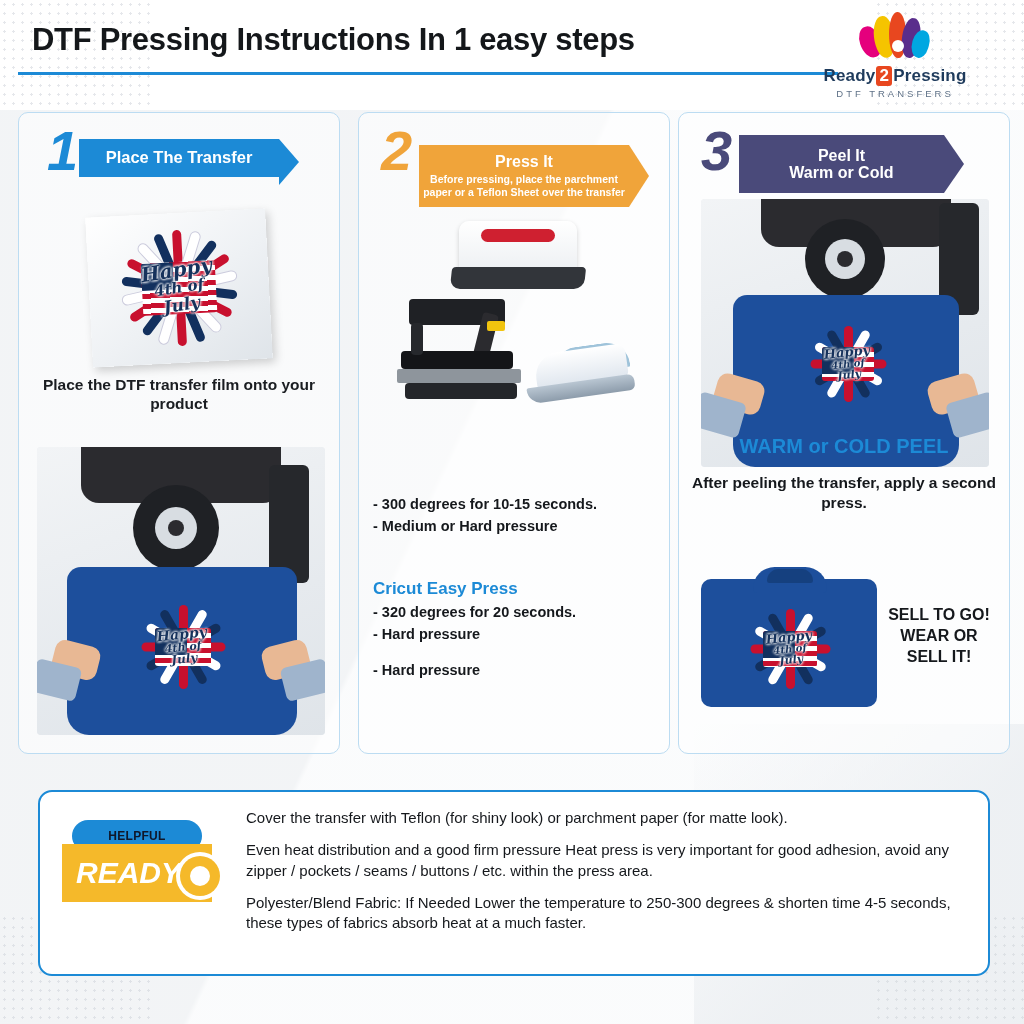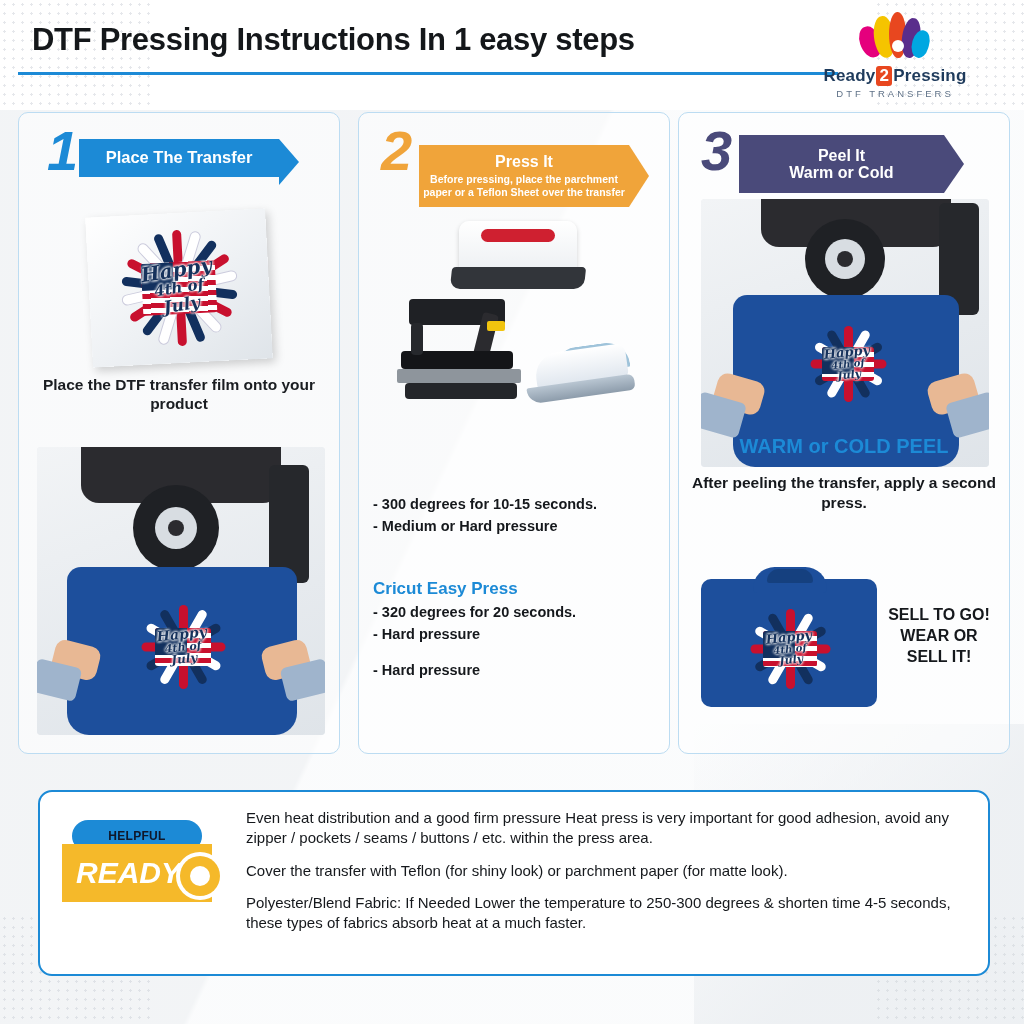--- a/index.html
+++ b/index.html
@@ -715,17 +715,17 @@
   </div>
 </div>
 
 <div class="tips">
   <div class="tips-badge">
     <div class="tips-ribbon">HELPFUL</div>
     <div class="tips-body">READY</div>
     <div class="tips-sun"></div>
   </div>
   <div class="tips-text">
+    <p>Cover the transfer with Teflon (for shiny look) or parchment paper (for matte look).</p>
     <p>Even heat distribution and a good firm pressure Heat press is very important for good adhesion, avoid any zipper / pockets / seams / buttons / etc. within the press area.</p>
-    <p>Cover the transfer with Teflon (for shiny look) or parchment paper (for matte look).</p>
     <p>Polyester/Blend Fabric: If Needed Lower the temperature to 250-300 degrees &amp; shorten time 4-5 seconds, these types of fabrics absorb heat at a much faster.</p>
   </div>
 </div>
 
 </body></html>

